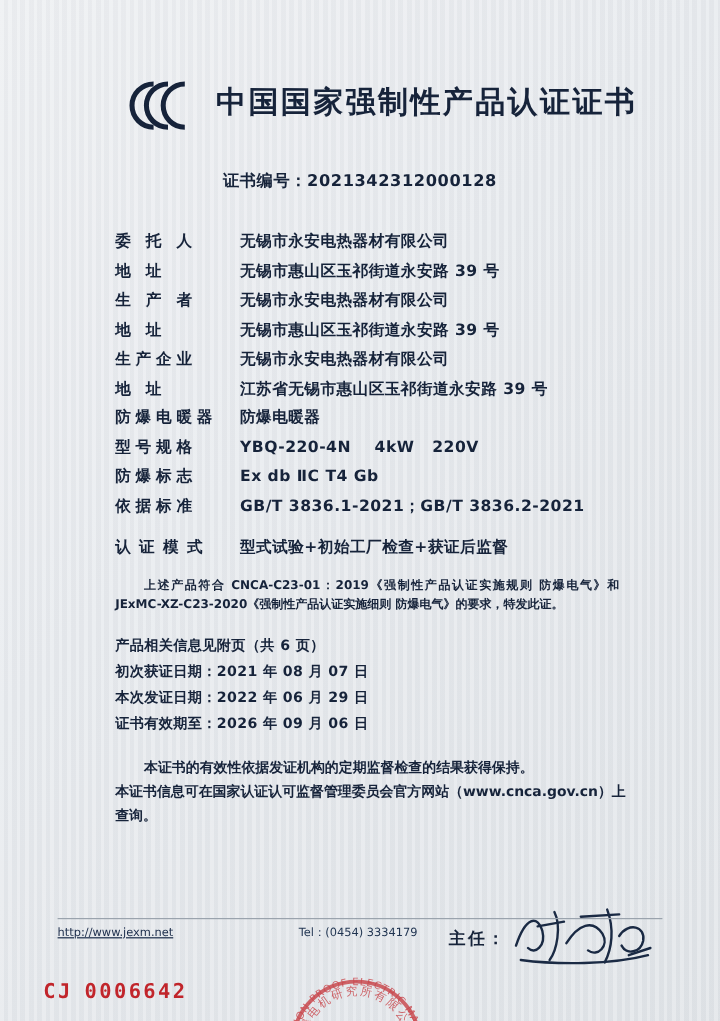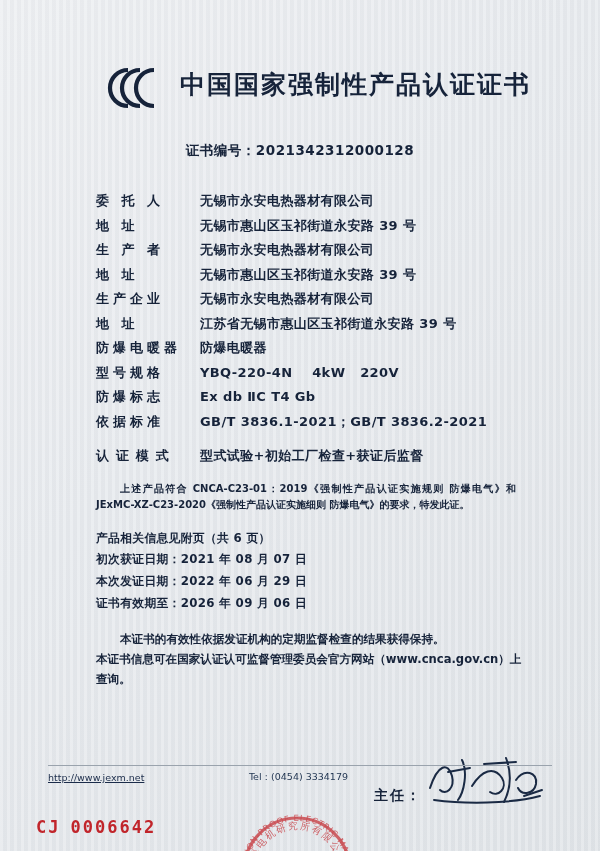--- a/index.html
+++ b/index.html
@@ -138,21 +138,21 @@
 
   
   .sign-area {
     position: relative;
     margin-top: 56px;
     height: 74px;
   }
   .sign-label {
     position: absolute;
     right: 140px;
-    top: 41px;
+    top: 28px;
     font-size: 14px;
     font-weight: 700;
     color: #16233a;
     letter-spacing: 2px;
   }
   .sign-mark {
     position: absolute;
     right: 18px;
     top: 6px;
     width: 120px;

